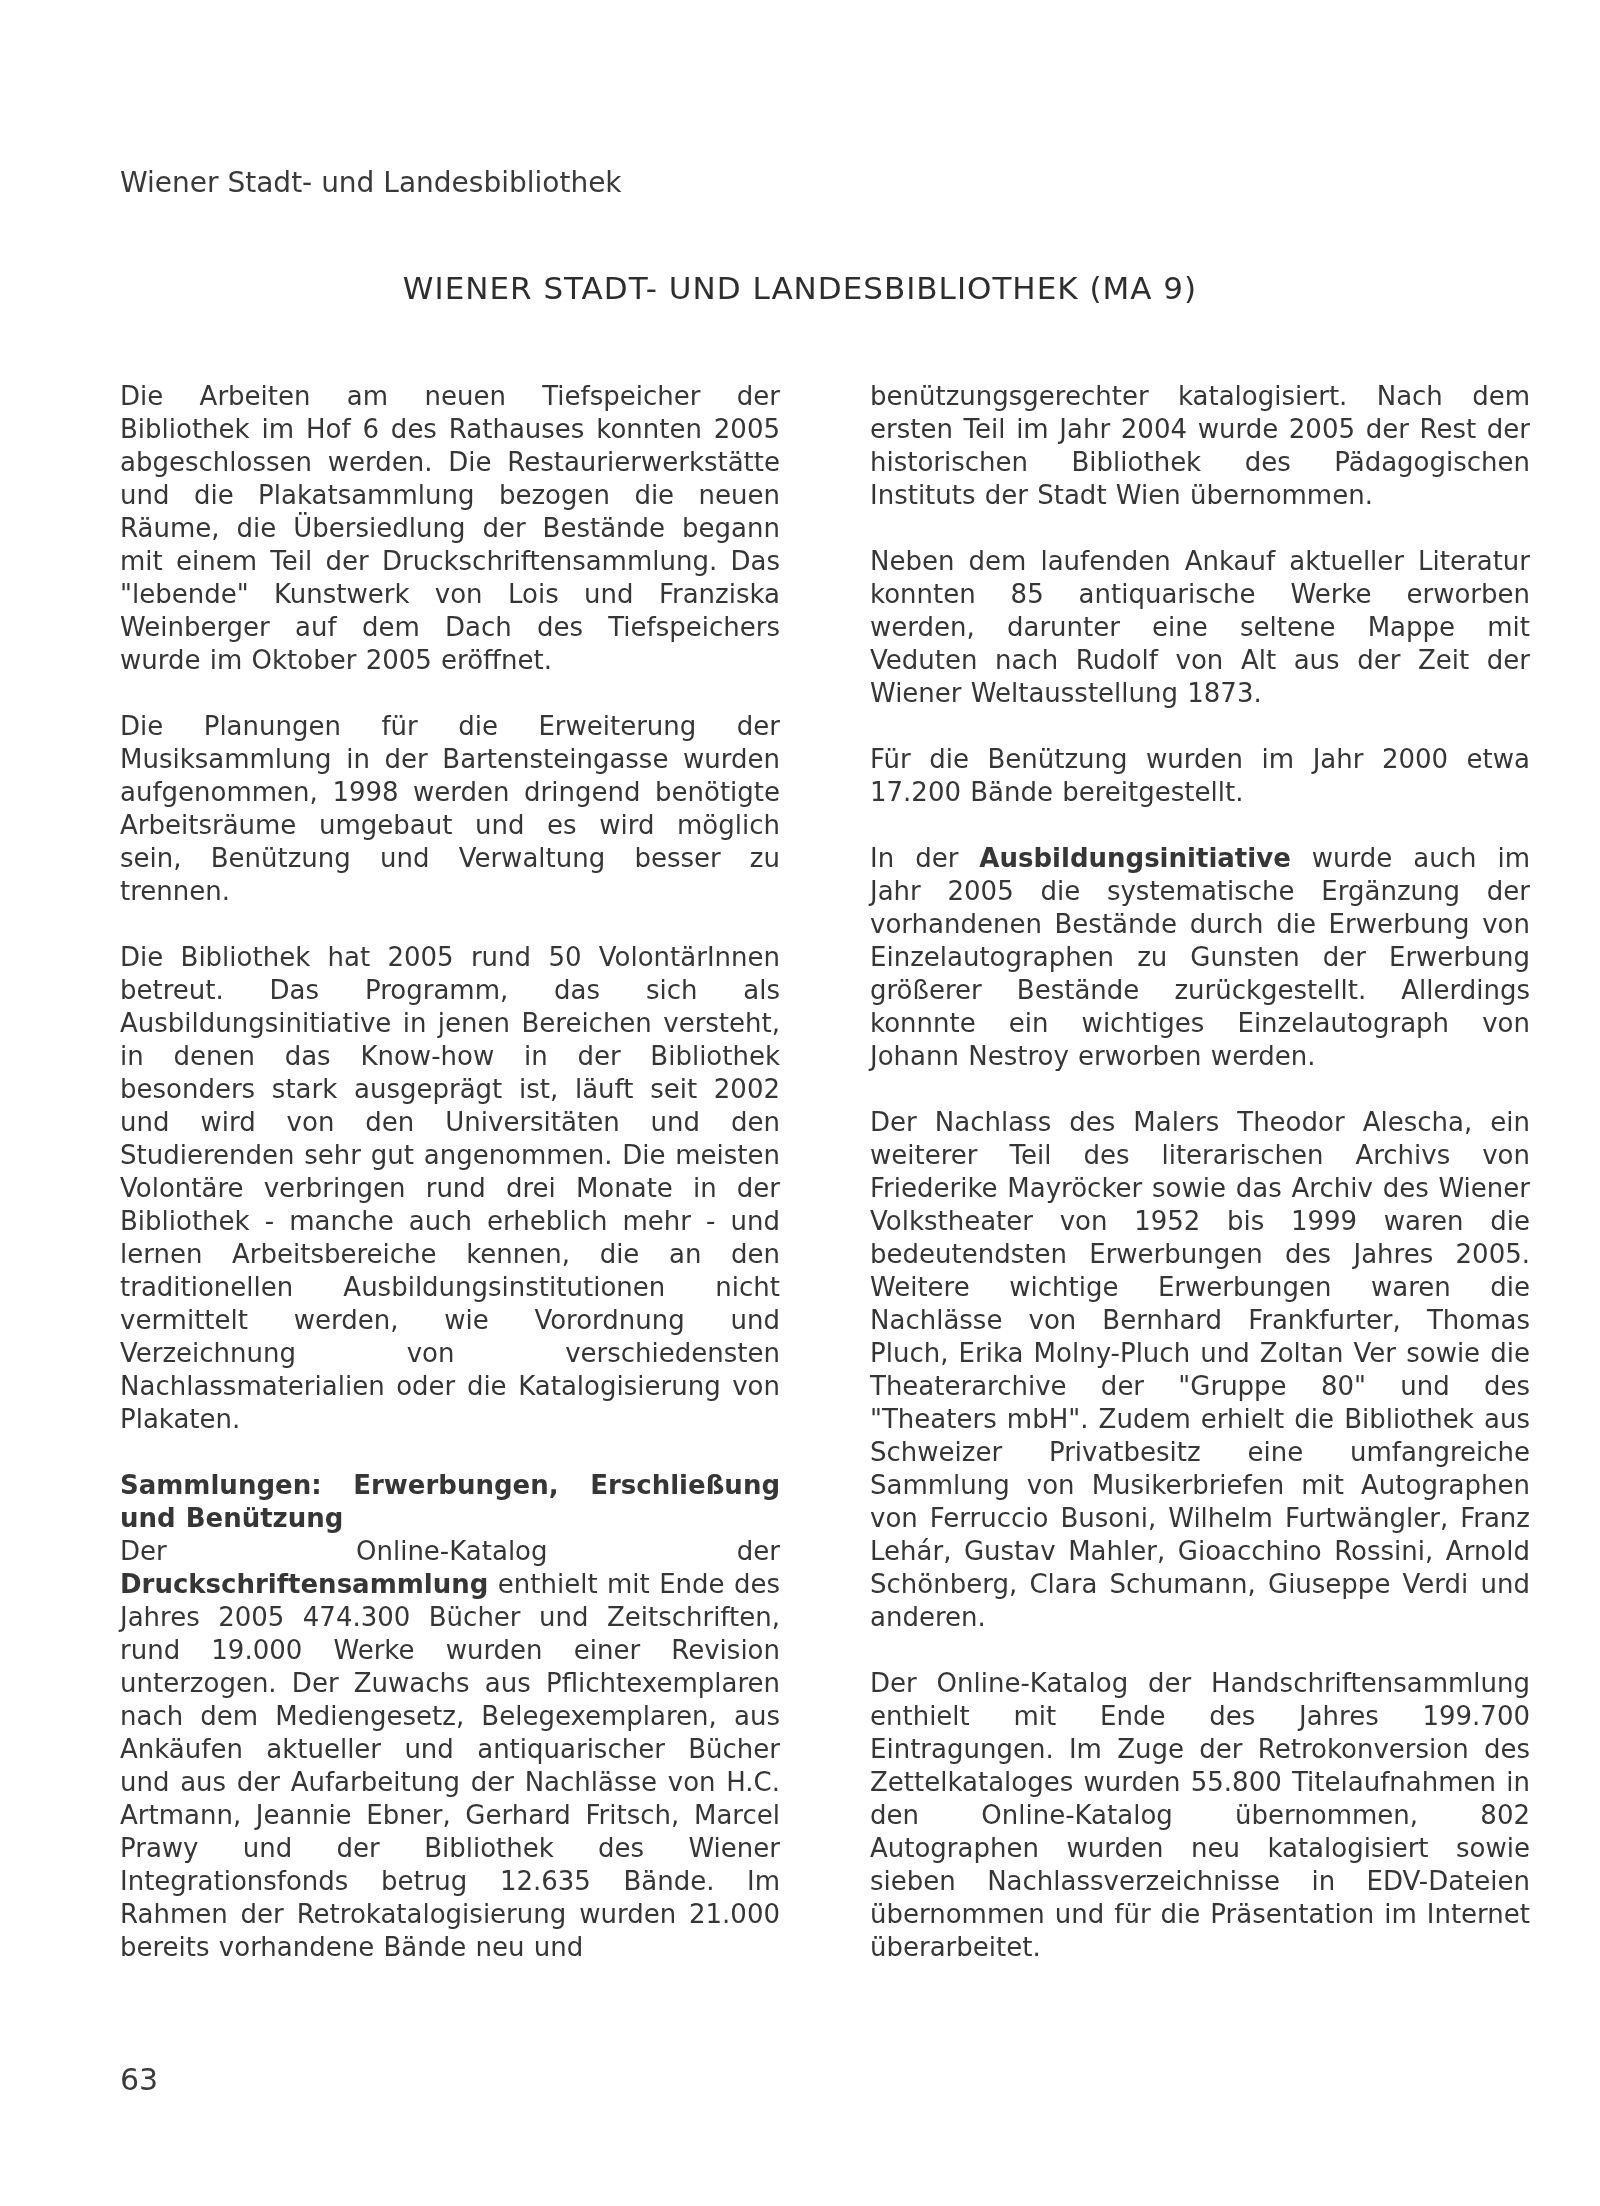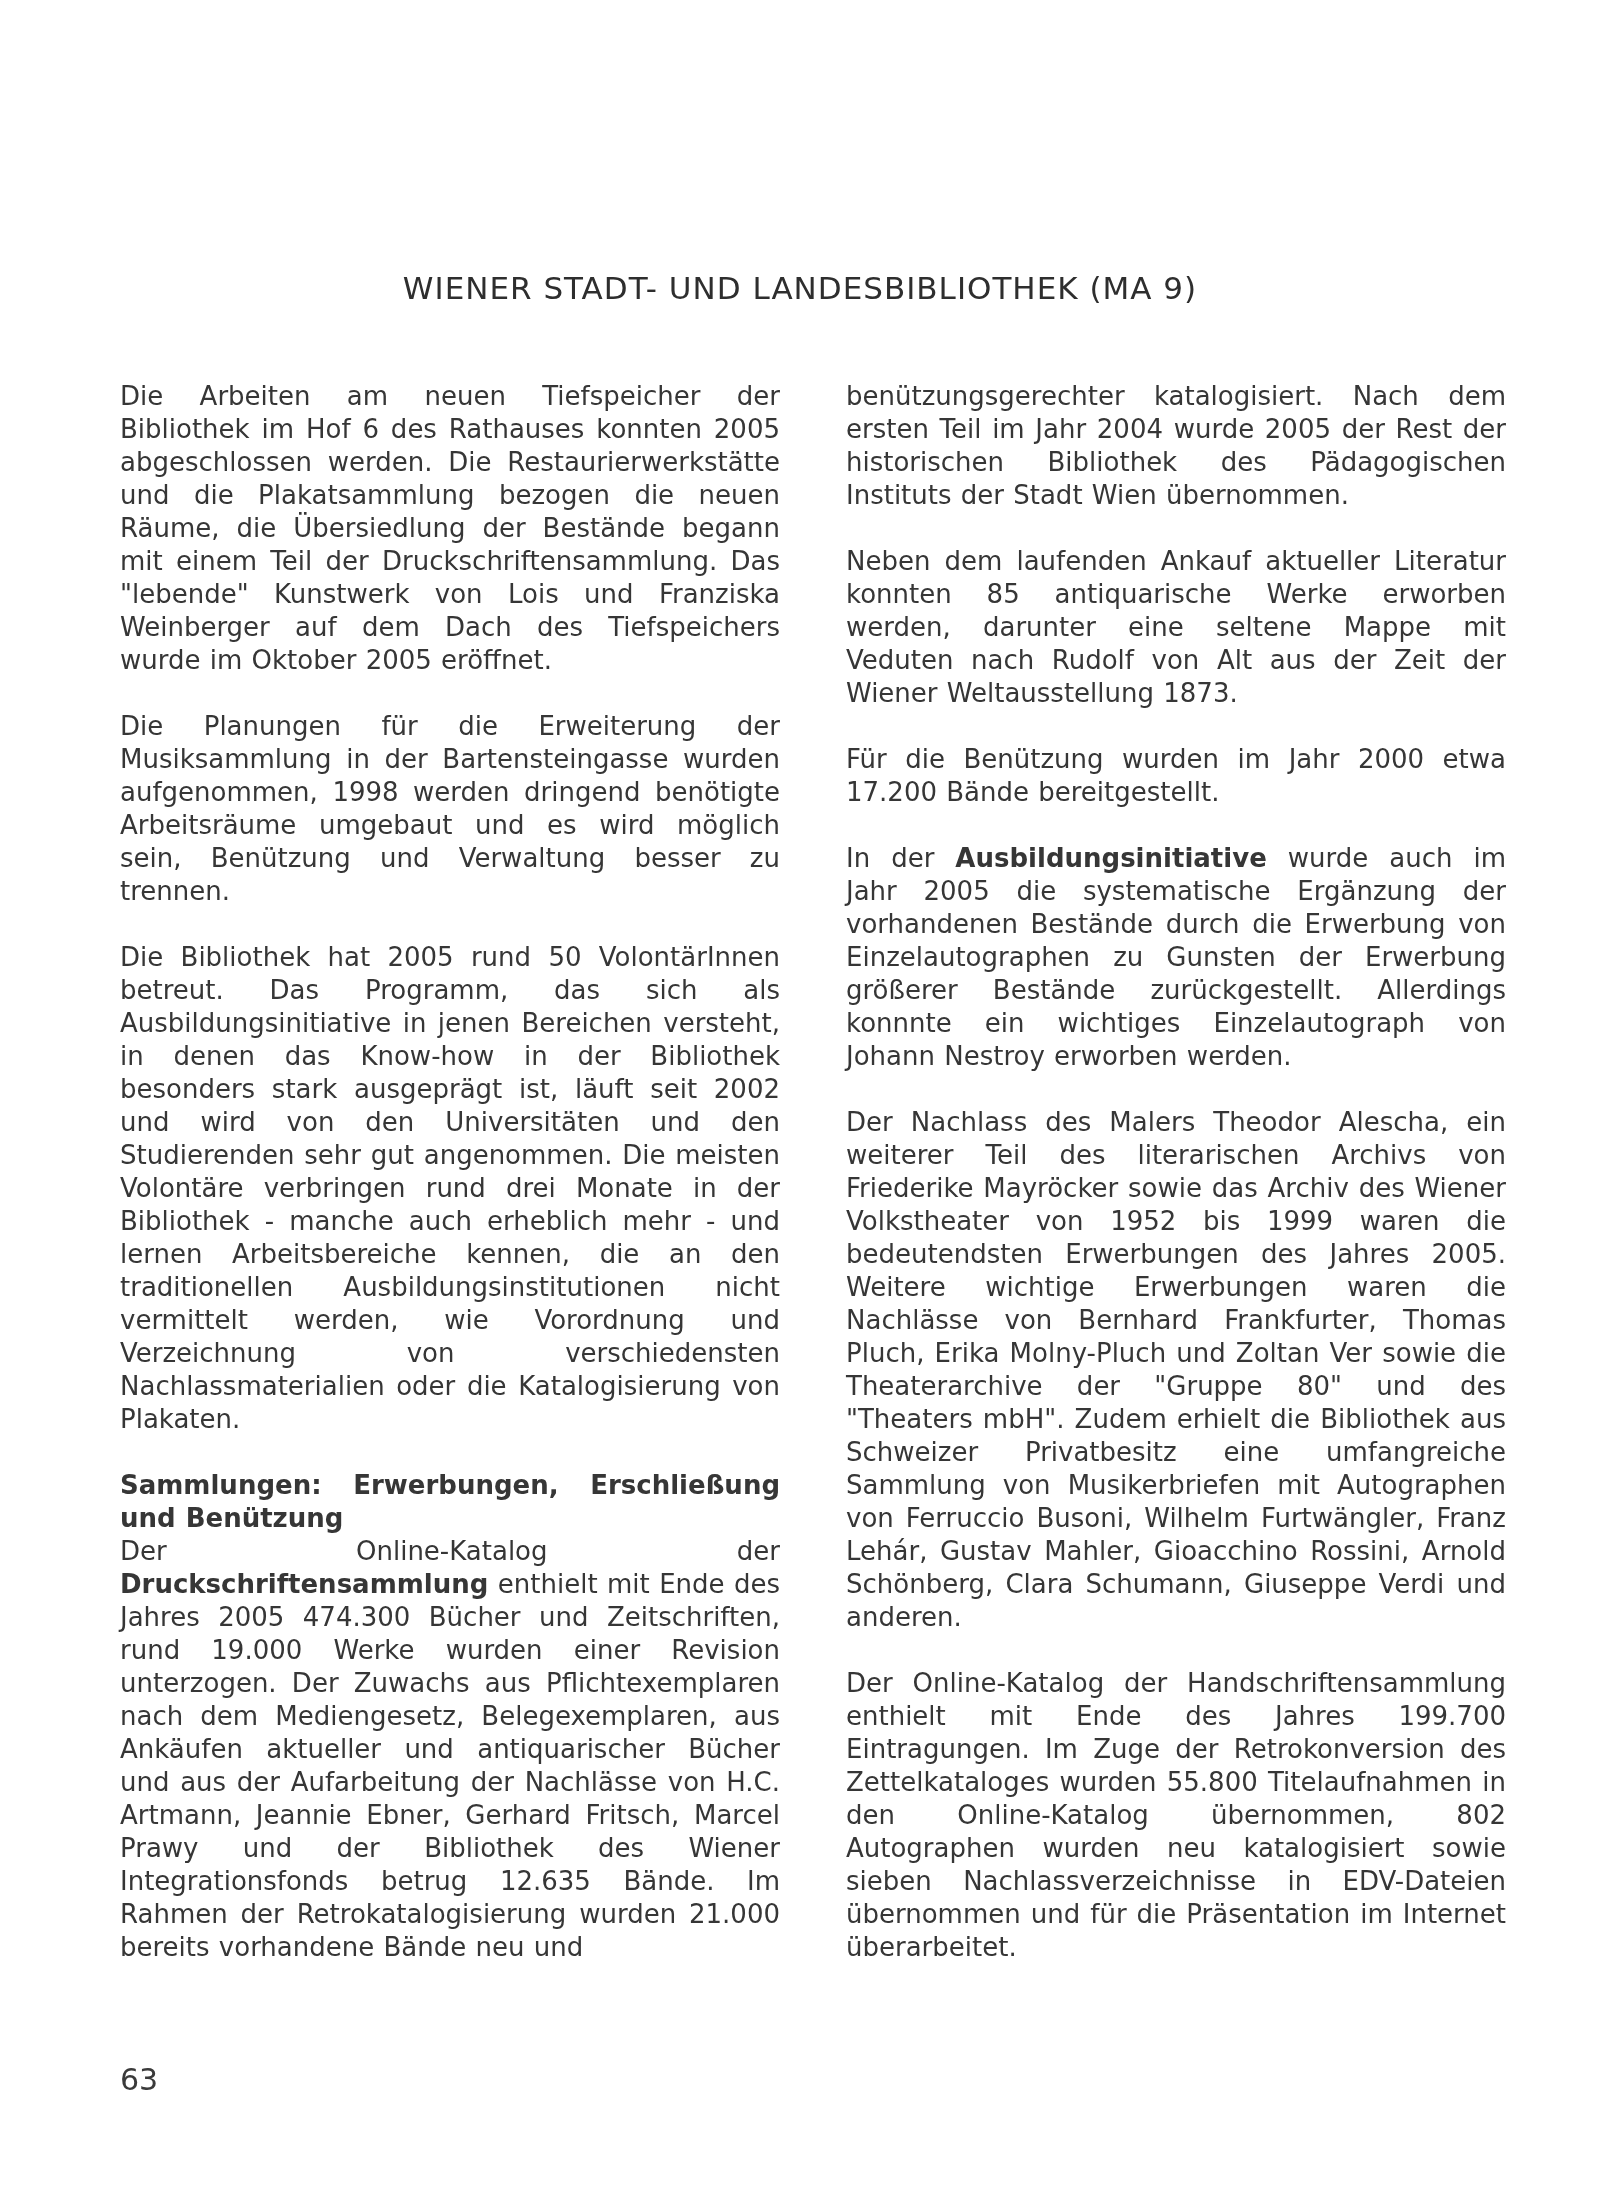--- a/index.html
+++ b/index.html
@@ -35,21 +35,21 @@
     font-weight: normal;
     letter-spacing: 1px;
     color: #2e2e2e;
   }
   .columns {
     position: absolute;
     top: 380px;
     left: 120px;
     width: 1410px;
     display: flex;
-    gap: 66px;
+    gap: 90px;
   }
   .column { width: 660px; }
   .para {
     font-size: 26px;
     line-height: 33px;
     text-align: justify;
     margin: 0 0 33px 0;
     color: #363636;
     word-spacing: 1px;
   }
@@ -64,20 +64,21 @@
     left: 120px;
     font-size: 30px;
     color: #3a3a3a;
   }
 </style>
 </head>
 <body>
 
 <div class="page">
 
+  <div class="doc-header">Wiener Stadt- und Landesbibliothek</div>
 
   <h1 class="doc-title">WIENER STADT- UND LANDESBIBLIOTHEK (MA 9)</h1>
 
   <div class="columns">
     <div class="column">
         <p class="para"><span>Die Arbeiten am neuen Tiefspeicher der Bibliothek im Hof 6 des Rathauses konnten 2005 abgeschlossen werden. Die Restaurierwerkstätte und die Plakatsammlung bezogen die neuen Räume, die Übersiedlung der Bestände begann mit einem Teil der Druckschriftensammlung. Das "lebende" Kunstwerk von Lois und Franziska Weinberger auf dem Dach des Tiefspeichers wurde im Oktober 2005 eröffnet.</span></p>
         <p class="para"><span>Die Planungen für die Erweiterung der Musiksammlung in der Bartensteingasse wurden aufgenommen, 1998 werden dringend benötigte Arbeitsräume umgebaut und es wird möglich sein, Benützung und Verwaltung besser zu trennen.</span></p>
         <p class="para"><span>Die Bibliothek hat 2005 rund 50 VolontärInnen betreut. Das Programm, das sich als Ausbildungsinitiative in jenen Bereichen versteht, in denen das Know-how in der Bibliothek besonders stark ausgeprägt ist, läuft seit 2002 und wird von den Universitäten und den Studierenden sehr gut angenommen. Die meisten Volontäre verbringen rund drei Monate in der Bibliothek - manche auch erheblich mehr - und lernen Arbeitsbereiche kennen, die an den traditionellen Ausbildungsinstitutionen nicht vermittelt werden, wie Vorordnung und Verzeichnung von verschiedensten Nachlassmaterialien oder die Katalogisierung von Plakaten.</span></p>
         <p class="para para-heading"><span class="bold-run">Sammlungen: Erwerbungen, Erschließung und Benützung</span></p>
         <p class="para"><span>Der Online-Katalog der </span><span class="bold-run">Druckschriftensammlung</span><span> enthielt mit Ende des Jahres 2005 474.300 Bücher und Zeitschriften, rund 19.000 Werke wurden einer Revision unterzogen. Der Zuwachs aus Pflichtexemplaren nach dem Mediengesetz, Belegexemplaren, aus Ankäufen aktueller und antiquarischer Bücher und aus der Aufarbeitung der Nachlässe von H.C. Artmann, Jeannie Ebner, Gerhard Fritsch, Marcel Prawy und der Bibliothek des Wiener Integrationsfonds betrug 12.635 Bände. Im Rahmen der Retrokatalogisierung wurden 21.000 bereits vorhandene Bände neu und</span></p>

